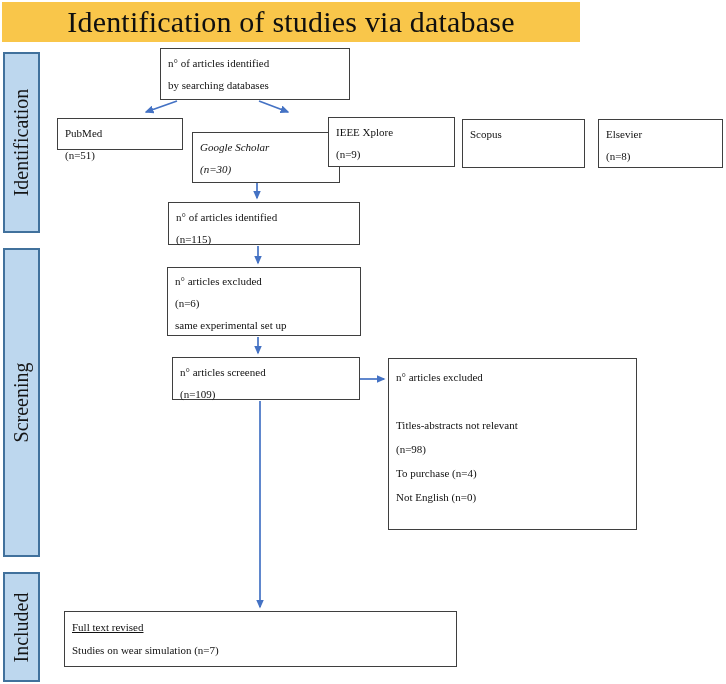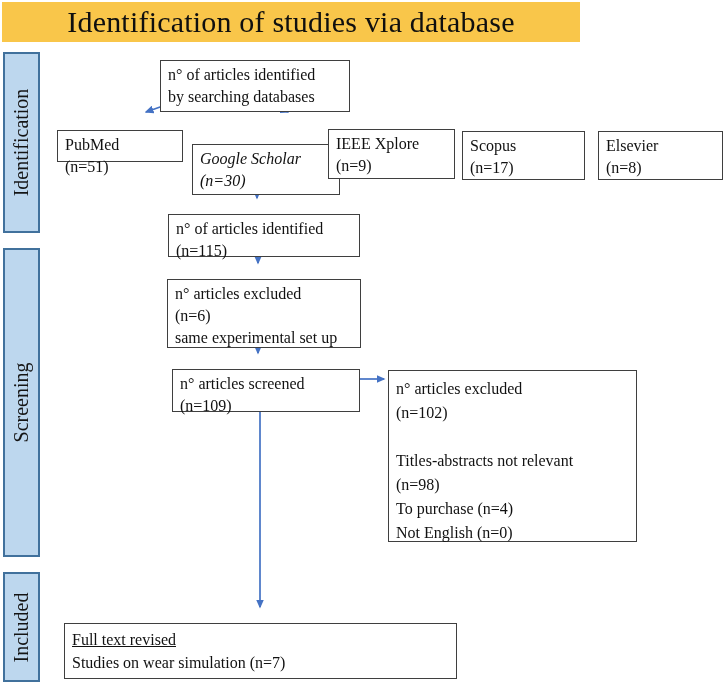--- a/index.html
+++ b/index.html
@@ -8,21 +8,21 @@
   
   .titlebar{left:2px;top:2px;width:578px;height:40px;background:#F9C64A;display:flex;align-items:center;justify-content:center;}
   .titlebar .t{font-size:30px;letter-spacing:.2px;color:#0f0f0f;}
   
   .stage{background:#BDD7EE;border:2px solid #41719C;display:flex;align-items:center;justify-content:center;}
   .stage span{transform:rotate(-90deg);white-space:nowrap;font-size:20px;color:#141414;}
   .stage-identification{left:3px;top:52px;width:37px;height:181px;}
   .stage-screening{left:3px;top:248px;width:37px;height:309px;}
   .stage-included{left:3px;top:572px;width:37px;height:110px;}
   
-  .fbox{background:#fff;border:1.5px solid #3f3f3f;font-size:16px;line-height:22px;padding:3px 16px 2px 7px;margin-top:12px;}
+  .fbox{background:#fff;border:1.5px solid #3f3f3f;font-size:11px;line-height:22px;padding:3px 16px 2px 7px;}
   .fbox .ln{white-space:nowrap;min-height:22px;}
   .box-search{left:160px;top:48px;width:190px;height:52px;}
   .box-db1{left:57px;top:118px;width:126px;height:32px;}
   .box-db2{left:192px;top:132px;width:148px;height:51px;font-style:italic;}
   .box-db3{left:328px;top:117px;width:127px;height:50px;}
   .box-db4{left:462px;top:119px;width:123px;height:49px;}
   .box-db5{left:598px;top:119px;width:125px;height:49px;}
   .box-identified{left:168px;top:202px;width:192px;height:43px;}
   .box-excluded-dup{left:167px;top:267px;width:194px;height:69px;line-height:21.5px;}
   .box-screened{left:172px;top:357px;width:188px;height:43px;}
@@ -78,21 +78,20 @@
 <div class="abs fbox box-db2">
   <div class="ln">Google Scholar</div>
   <div class="ln">(n=30)</div>
 </div>
 <div class="abs fbox box-db3">
   <div class="ln">IEEE Xplore</div>
   <div class="ln">(n=9)</div>
 </div>
 <div class="abs fbox box-db4">
   <div class="ln">Scopus</div>
-  <div class="ln">(n=17)</div>
 </div>
 <div class="abs fbox box-db5">
   <div class="ln">Elsevier</div>
   <div class="ln">(n=8)</div>
 </div>
 
 <div class="abs fbox box-identified">
   <div class="ln">n° of articles identified</div>
   <div class="ln">(n=115)</div>
 </div>
@@ -103,21 +102,20 @@
   <div class="ln">same experimental set up</div>
 </div>
 
 <div class="abs fbox box-screened">
   <div class="ln">n° articles screened</div>
   <div class="ln">(n=109)</div>
 </div>
 
 <div class="abs fbox box-excluded-screen">
   <div class="ln">n° articles excluded</div>
-  <div class="ln">(n=102)</div>
   <div class="ln"></div>
   <div class="ln">Titles-abstracts not relevant</div>
   <div class="ln">(n=98)</div>
   <div class="ln">To purchase (n=4)</div>
   <div class="ln">Not English (n=0)</div>
 </div>
 
 <div class="abs fbox box-included">
   <div class="ln underline">Full text revised</div>
   <div class="ln">Studies on wear simulation (n=7)</div>

